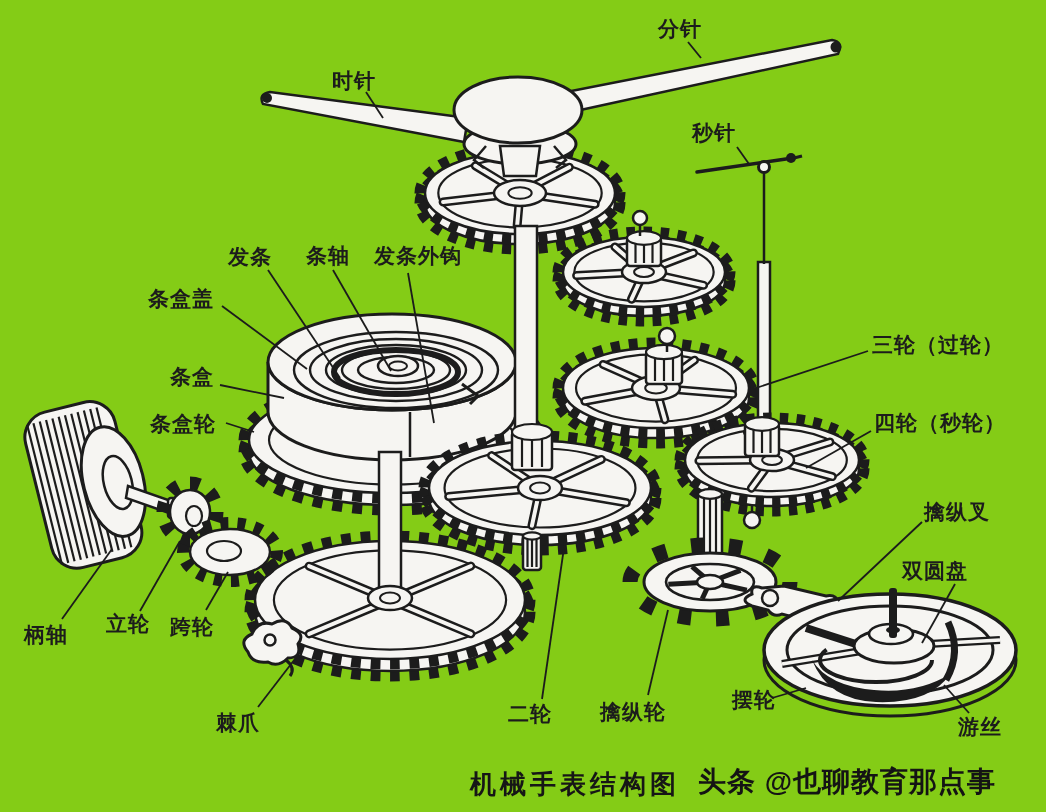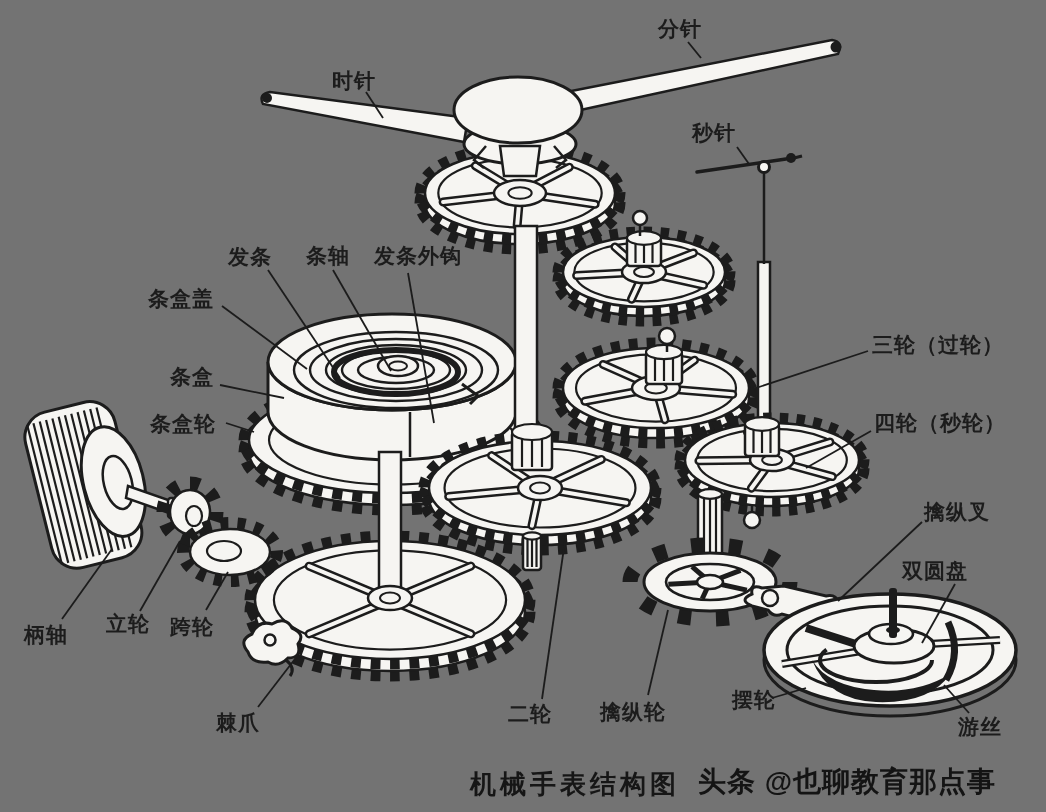--- a/index.html
+++ b/index.html
@@ -1,17 +1,17 @@
 <!DOCTYPE html>
 <html><head>
 <meta charset="utf-8">
 <style>
   html,body{margin:0;padding:0;}
   body{width:1046px;height:812px;background:#e9e8e6;font-family:"Liberation Serif","DejaVu Serif",serif;}
-  .canvas{position:relative;width:1046px;height:812px;background:#737373;overflow:hidden;}
+  .canvas{position:relative;width:1046px;height:812px;background:#84cc16;overflow:hidden;}
   svg{position:absolute;left:0;top:0;}
   text.lbl{font-family:"Liberation Serif","DejaVu Serif",serif;font-size:21px;font-weight:700;fill:#1c1c1c;letter-spacing:1px;}
   text.title{font-family:"Liberation Serif","DejaVu Serif",serif;font-size:26px;font-weight:700;fill:#161616;letter-spacing:4px;}
   text.wm{font-family:"Liberation Sans","DejaVu Sans",sans-serif;font-size:28px;font-weight:800;fill:#141414;letter-spacing:1px;}
 </style>
 </head>
 <body>
 
 <div class="canvas">
 <svg id="dg" width="1046" height="812" viewBox="0 0 1046 812">

